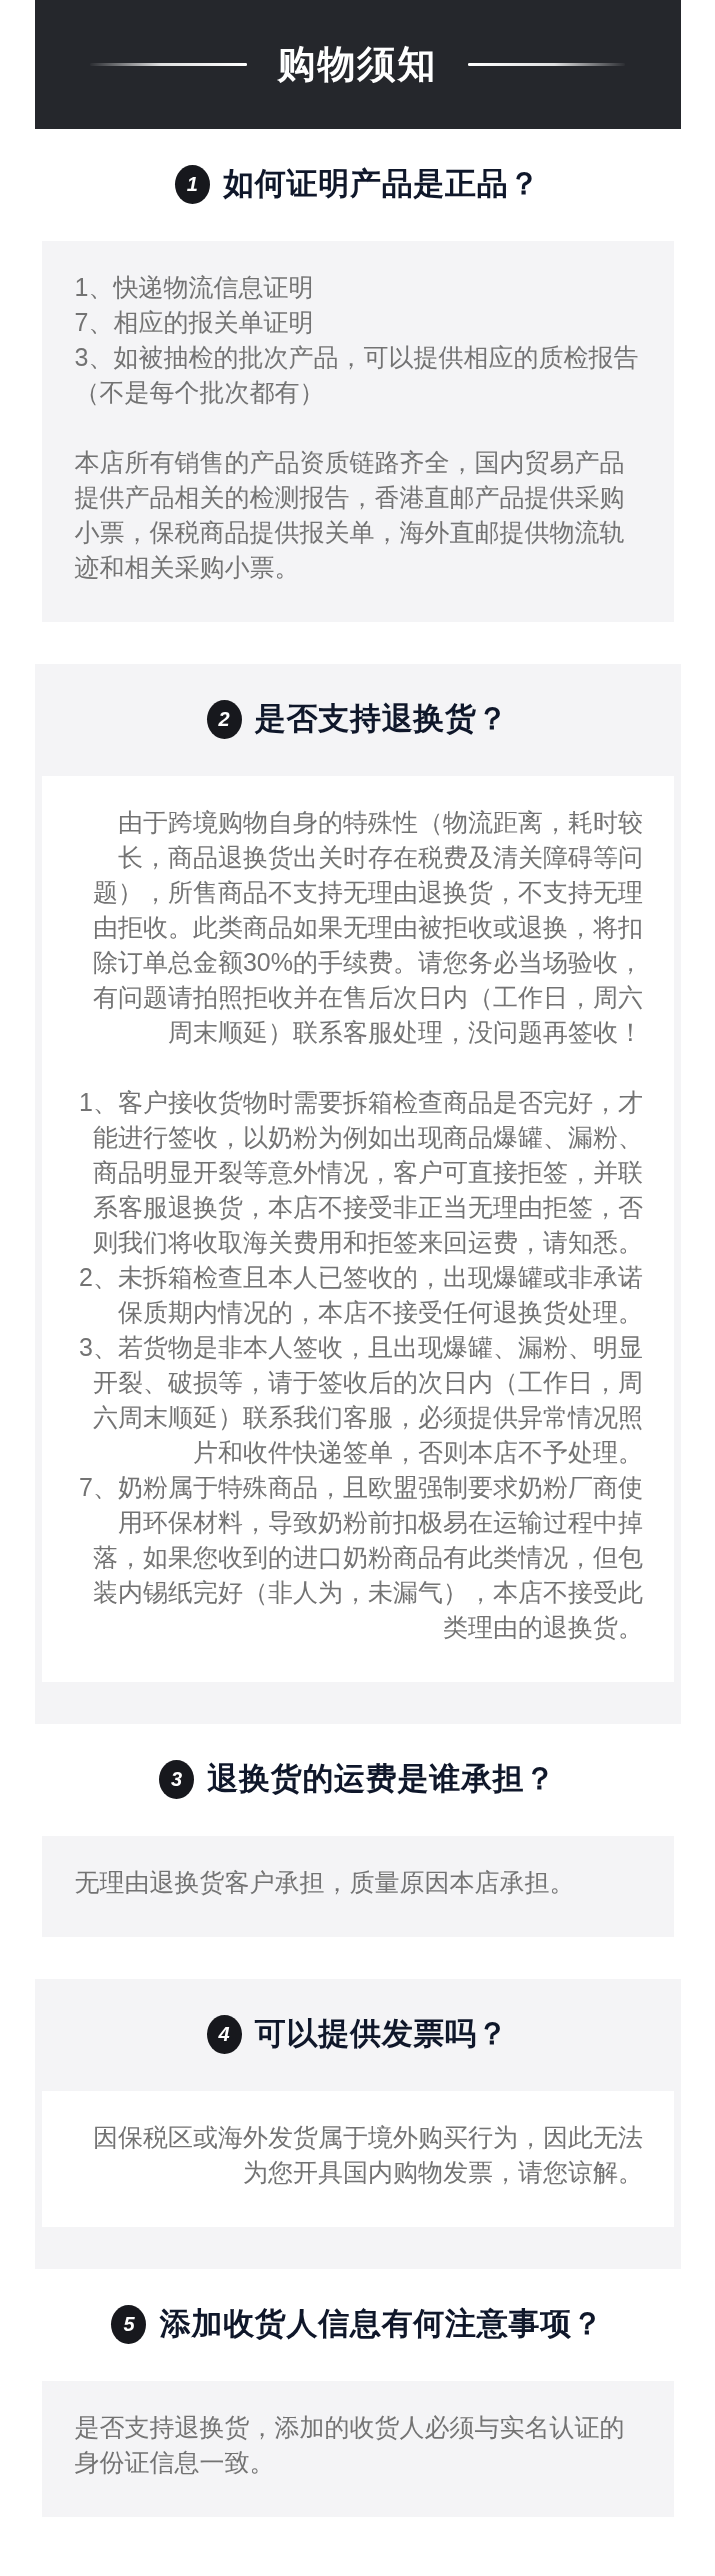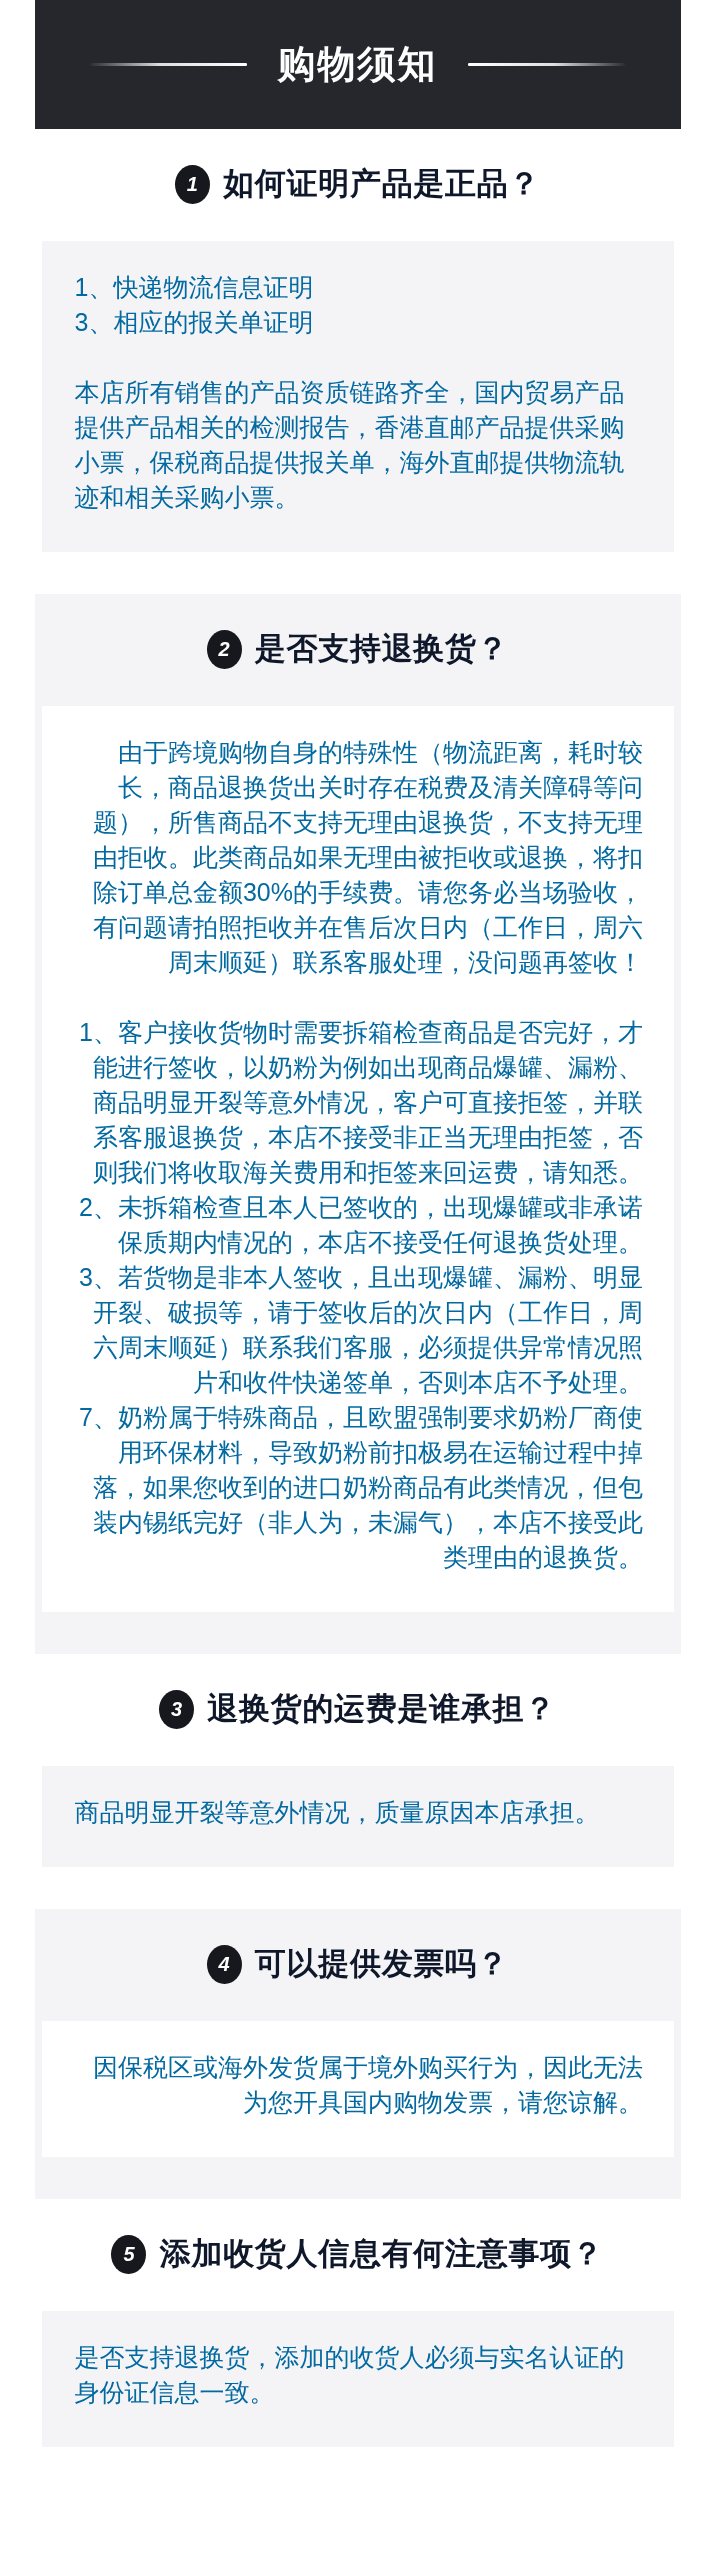--- a/index.html
+++ b/index.html
@@ -63,21 +63,21 @@
     color: #0f172a;
     letter-spacing: 0.7px;
     white-space: nowrap;
   }
 
   .box {
     width: 632px;
     margin: 36px auto 0;
     background: #f4f4f6;
     padding: 29px 30.5px 37px 33px;
-    color: #0369a1;
+    color: #737373;
     font-size: 25px;
     line-height: 35px;
     word-break: break-all;
     overflow-wrap: anywhere;
   }
   .section.band .box { background: #ffffff; text-align: right; }
   .box p { margin: 0; }
   .box p.gap { margin-top: 35px; }
 </style>
 </head>
@@ -91,21 +91,22 @@
     <span class="hline right"></span>
   </div>
 
   <div class="section plain">
     <div class="section-head">
       <span class="badge">1</span>
       <span class="section-title">如何证明产品是正品？</span>
     </div>
     <div class="box">
       <p>1、快递物流信息证明</p>
-      <p>3、相应的报关单证明</p>
+      <p>7、相应的报关单证明</p>
+      <p>3、如被抽检的批次产品，可以提供相应的质检报告（不是每个批次都有）</p>
       <p class="gap">本店所有销售的产品资质链路齐全，国内贸易产品提供产品相关的检测报告，香港直邮产品提供采购小票，保税商品提供报关单，海外直邮提供物流轨迹和相关采购小票。</p>
     </div>
   </div>
 
   <div class="section band">
     <div class="section-head">
       <span class="badge">2</span>
       <span class="section-title">是否支持退换货？</span>
     </div>
     <div class="box">
@@ -116,21 +117,21 @@
       <p>7、奶粉属于特殊商品，且欧盟强制要求奶粉厂商使用环保材料，导致奶粉前扣极易在运输过程中掉落，如果您收到的进口奶粉商品有此类情况，但包装内锡纸完好（非人为，未漏气），本店不接受此类理由的退换货。</p>
     </div>
   </div>
 
   <div class="section plain">
     <div class="section-head">
       <span class="badge">3</span>
       <span class="section-title">退换货的运费是谁承担？</span>
     </div>
     <div class="box">
-      <p>商品明显开裂等意外情况，质量原因本店承担。</p>
+      <p>无理由退换货客户承担，质量原因本店承担。</p>
     </div>
   </div>
 
   <div class="section band">
     <div class="section-head">
       <span class="badge">4</span>
       <span class="section-title">可以提供发票吗？</span>
     </div>
     <div class="box">
       <p>因保税区或海外发货属于境外购买行为，因此无法为您开具国内购物发票，请您谅解。</p>

